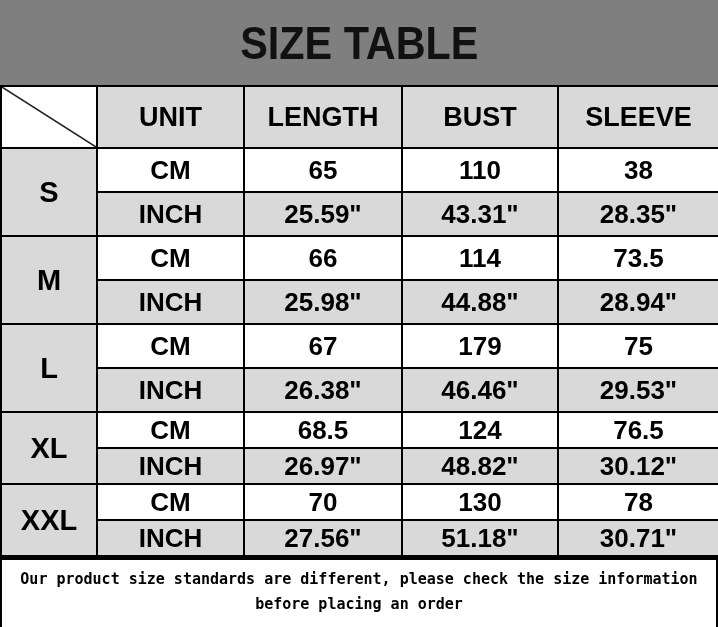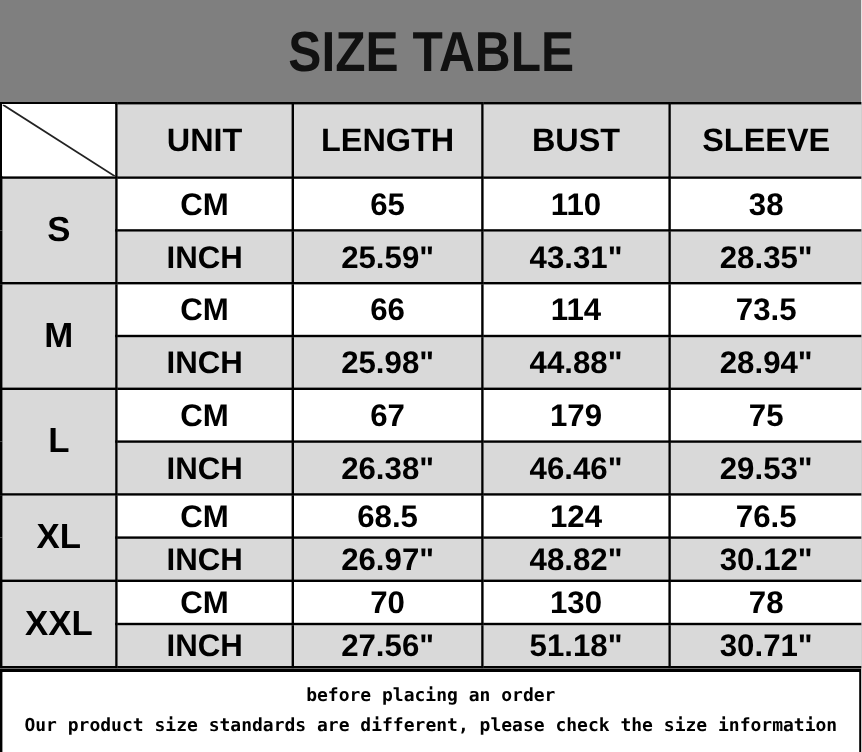--- a/index.html
+++ b/index.html
@@ -179,17 +179,17 @@
     <tr class="row-short inch-row">
       <td>INCH</td>
       <td>27.56"</td>
       <td>51.18"</td>
       <td>30.71"</td>
     </tr>
   </tbody>
     </table>
 
   <div class="footer">
+    <div>Our product size standards are different, please check the size information</div>
     <div>before placing an order</div>
-    <div>Our product size standards are different, please check the size information</div>
   </div>
 
 </div>
 
 </body></html>

